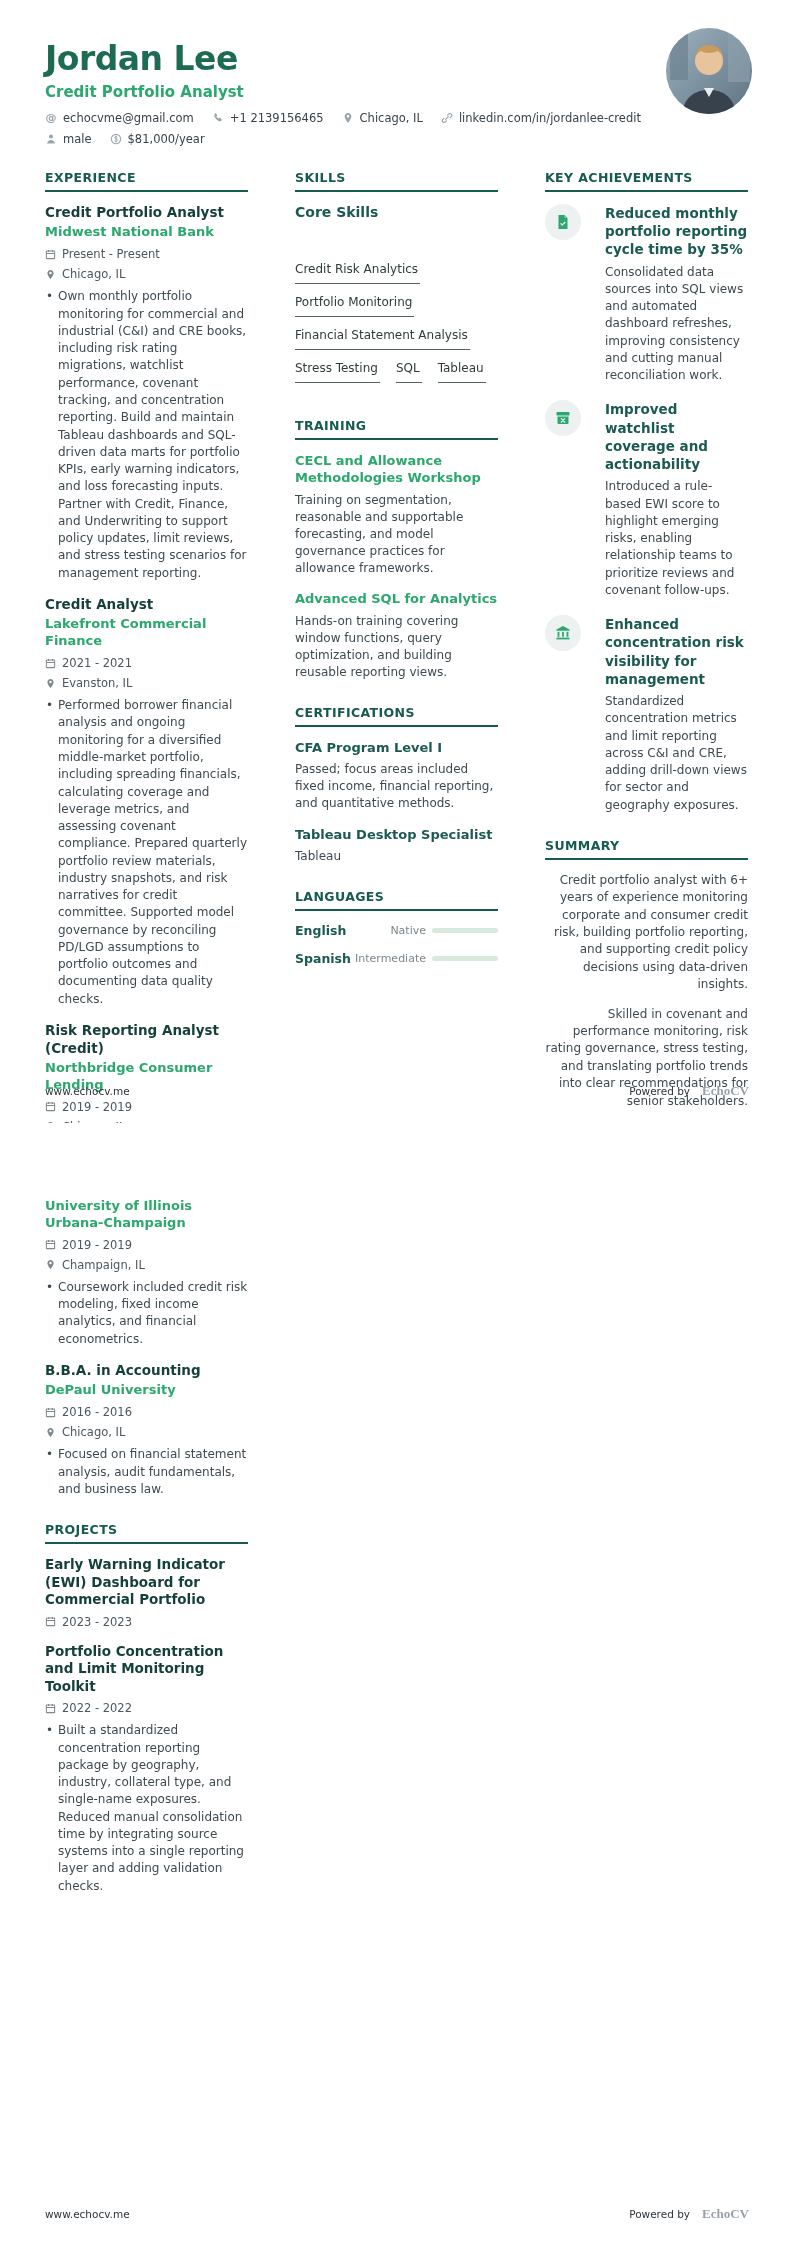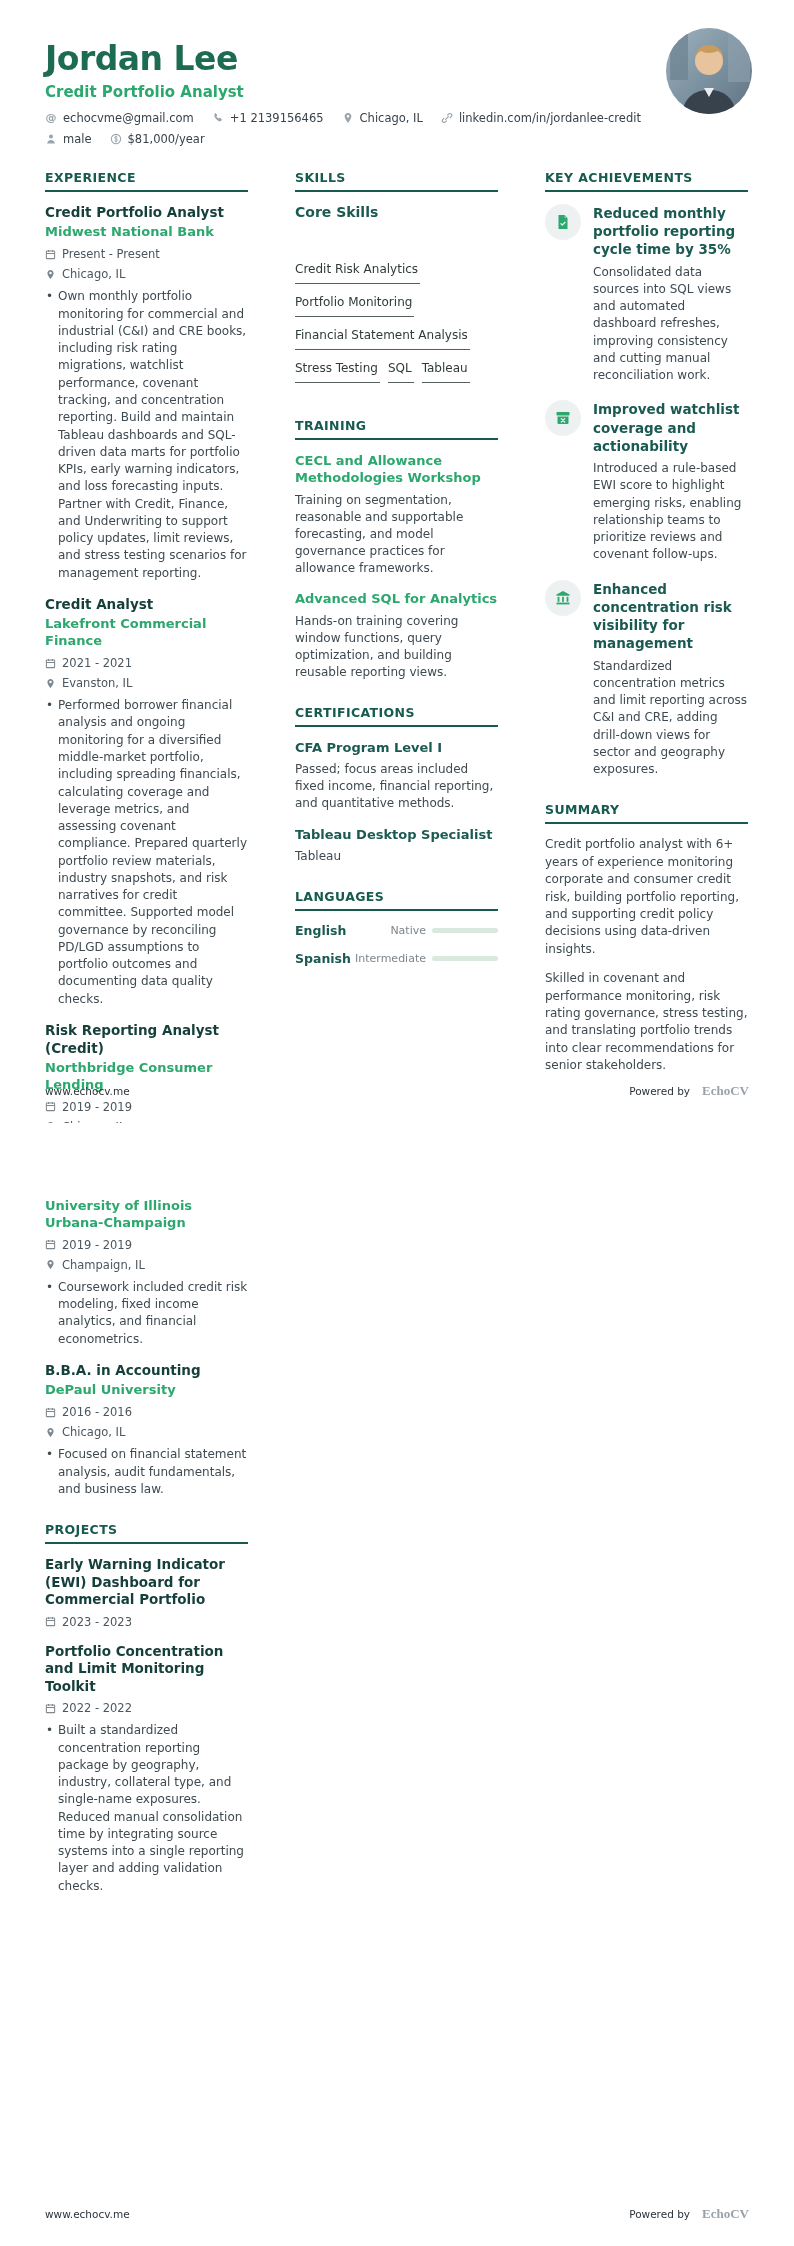--- a/index.html
+++ b/index.html
@@ -40,45 +40,45 @@
   .entry-title { font-size:13.5px; font-weight:bold; color:#153f3a; line-height:1.3; }
   .entry-org { font-size:13px; font-weight:bold; color:#2ca86e; margin-top:3px; line-height:1.3; }
   .meta { display:flex; align-items:center; gap:6px; font-size:11.5px; color:#4b565e; margin-top:6px; }
   .micon { color:#7d878d; display:inline-flex; flex:none; }
   .micon svg { width:11px; height:11px; }
   .b-item { position:relative; padding-left:13px; font-size:12px; line-height:1.44; color:#3e4a50; margin-top:7px; }
   .b-item::before { content:"•"; position:absolute; left:1px; top:0; color:#3e4a50; }
 
   
   .group-title { font-size:14px; font-weight:bold; color:#1b5a52; margin-bottom:4px; }
-  .skill-wrap { display:flex; flex-wrap:wrap; column-gap:8px;margin-top:42px; }
+  .skill-wrap { display:flex; flex-wrap:wrap; column-gap:16px;margin-top:42px; }
   .skill { font-size:12px; color:#2f3b3b; border-bottom:1px solid #55605d; padding:0 2px 7px 0; margin-bottom:11px; white-space:nowrap; }
 
   
   .tr-item { margin-bottom:13px; }
   .tr-title { font-size:13px; font-weight:bold; color:#2ca86e; line-height:1.35; }
   .tr-title.teal { color:#1b5a52; }
   .tr-desc { font-size:12px; line-height:1.42; color:#3e4a50; margin-top:5px; }
 
   
   .lang-row { display:flex; align-items:center; margin-bottom:13px; }
   .lang-name { font-size:12.5px; font-weight:bold; color:#1b5a52; }
   .lang-level { margin-left:auto; font-size:11px; color:#7c868c; margin-right:6px; }
   .bar { width:66px; height:5px; border-radius:3px; background:#d8e9dd; overflow:hidden; flex:none; }
   .bar-fill { height:100%; border-radius:3px; background:#2ca86e; }
 
   
-  .ach { display:grid; grid-template-columns:36px 1fr; column-gap:12px; margin-bottom:16px; }
+  .ach { display:grid; grid-template-columns:36px 1fr; column-gap:24px; margin-bottom:16px; }
   .ach-icon { width:36px; height:36px; border-radius:50%; background:#eef1f1; display:flex; align-items:center; justify-content:center; color:#2ca86e; }
   .ach-icon svg { width:16px; height:16px; }
   .ach-title { font-size:13.5px; font-weight:bold; color:#1b5a52; line-height:1.35; }
   .ach-desc { font-size:12px; line-height:1.44; color:#3e4a50; margin-top:5px; }
 
   
-  .sum-p { font-size:12px; line-height:1.45; color:#3e4a50; margin-bottom:12px; }
+  .sum-p { font-size:12px; line-height:1.45; color:#3e4a50; margin-bottom:12px;text-align:right; }
 
   
   .page-footer { position:absolute; left:45px; right:45px; bottom:24px; display:flex; justify-content:space-between; align-items:baseline; }
   .site { font-size:10.5px; color:#2c343a; }
   .powered { font-size:10.5px; color:#2c343a; }
   .brand { font-size:13px; font-weight:bold; color:#99a1a8; margin-left:12px;font-family:Liberation Serif, serif; }
 </style>
 </head>
 <body>
 

